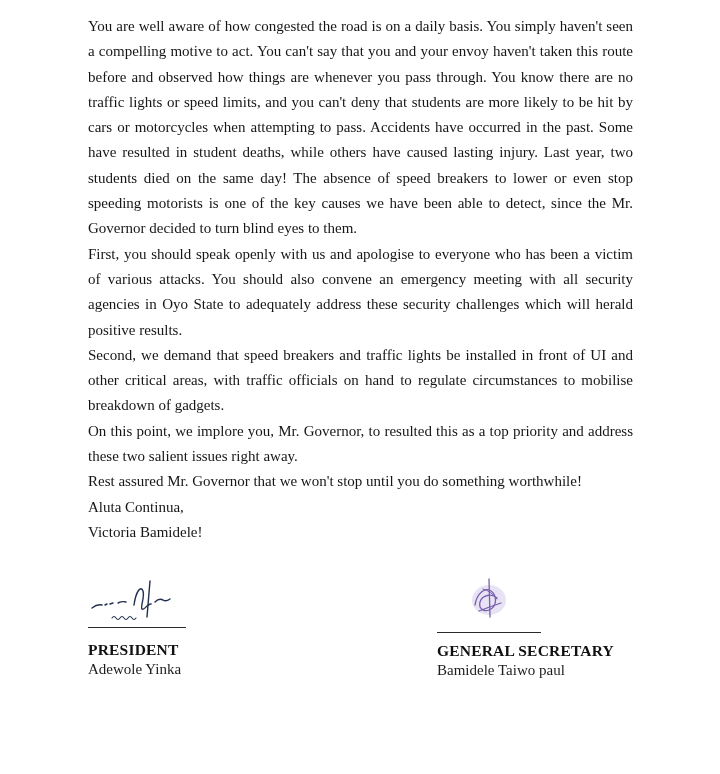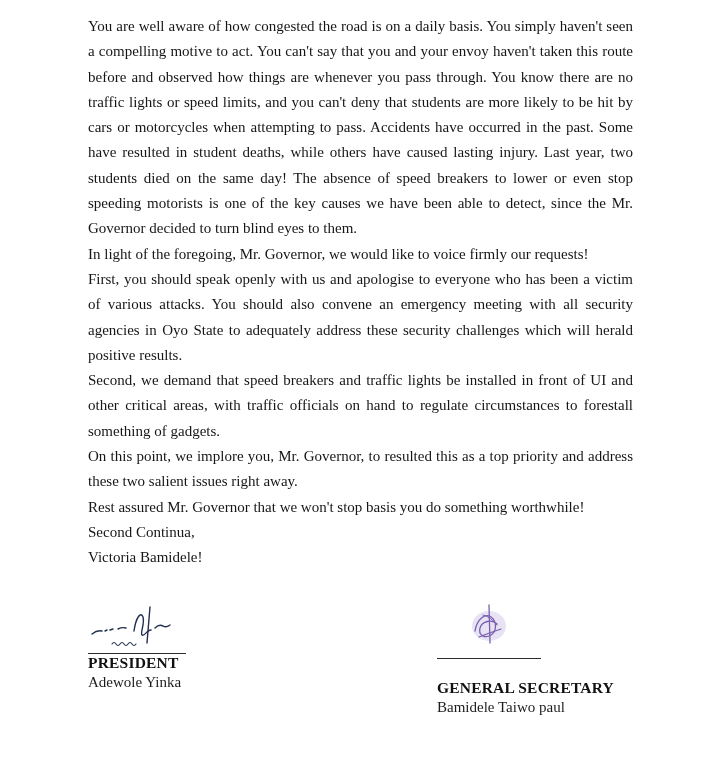--- a/index.html
+++ b/index.html
@@ -56,48 +56,47 @@
     border: 0;
     border-top: 1.4px solid #2b2b2b;
     width: 98px;
     margin: 2px 0 0 0;
   }
   .sig-line.right-line {
     width: 104px;
     margin-top: 9px;
   }
   .sig-title {
-    margin-top: 0;
+    margin-top: 13px;
     font-weight: bold;
     font-size: 15.5px;
     letter-spacing: 0.2px;
     color: #111111;
   }
   .sig-title.right-title {
-    margin-top: 20px;
+    margin-top: 9px;
   }
   .sig-name {
     font-size: 15px;
     margin-top: 2px;
     color: #1c1c1c;
   }
 </style>
 </head>
 <body>
 
 <div class="page">
 
   <div class="letter-body">
     <p>You are well aware of how congested the road is on a daily basis. You simply haven't seen a compelling motive to act. You can't say that you and your envoy haven't taken this route before and observed how things are whenever you pass through. You know there are no traffic lights or speed limits, and you can't deny that students are more likely to be hit by cars or motorcycles when attempting to pass. Accidents have occurred in the past. Some have resulted in student deaths, while others have caused lasting injury. Last year, two students died on the same day! The absence of speed breakers to lower or even stop speeding motorists is one of the key causes we have been able to detect, since the Mr. Governor decided to turn blind eyes to them.</p>
-    <p>In light of the foregoing, Mr. Governor, we would like to voice firmly our requests!</p>
     <p>First, you should speak openly with us and apologise to everyone who has been a victim of various attacks. You should also convene an emergency meeting with all security agencies in Oyo State to adequately address these security challenges which will herald positive results.</p>
-    <p>Second, we demand that speed breakers and traffic lights be installed in front of UI and other critical areas, with traffic officials on hand to regulate circumstances to forestall something of gadgets.</p>
+    <p>Second, we demand that speed breakers and traffic lights be installed in front of UI and other critical areas, with traffic officials on hand to regulate circumstances to mobilise breakdown of gadgets.</p>
     <p>On this point, we implore you, Mr. Governor, to resulted this as a top priority and address these two salient issues right away.</p>
-    <p>Rest assured Mr. Governor that we won't stop basis you do something worthwhile!</p>
-    <p>Second Continua,</p>
+    <p>Rest assured Mr. Governor that we won't stop until you do something worthwhile!</p>
+    <p>Aluta Continua,</p>
     <p>Victoria Bamidele!</p>
   </div>
 
   <div class="signatures">
 
     <div class="sig-block left">
       <div class="sig-art">
         <svg width="104" height="50" viewBox="0 0 104 50">
           <g fill="none" stroke="#22304f" stroke-width="1.4" stroke-linecap="round">
             <path d="M4 33 q5 -4 10 -3"></path>

